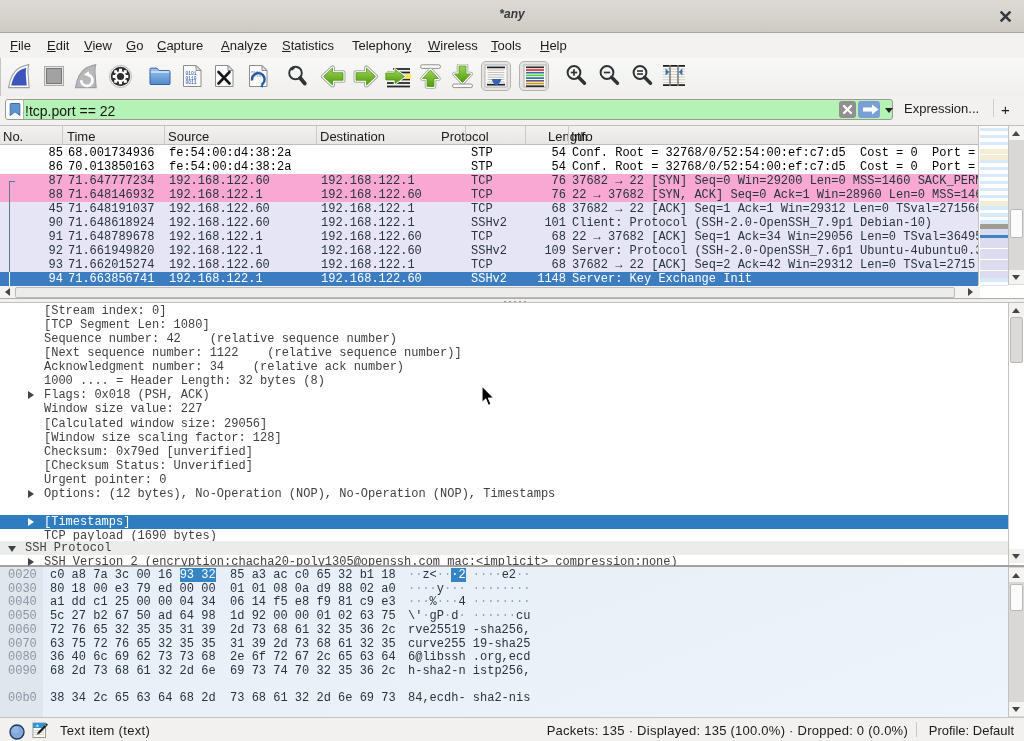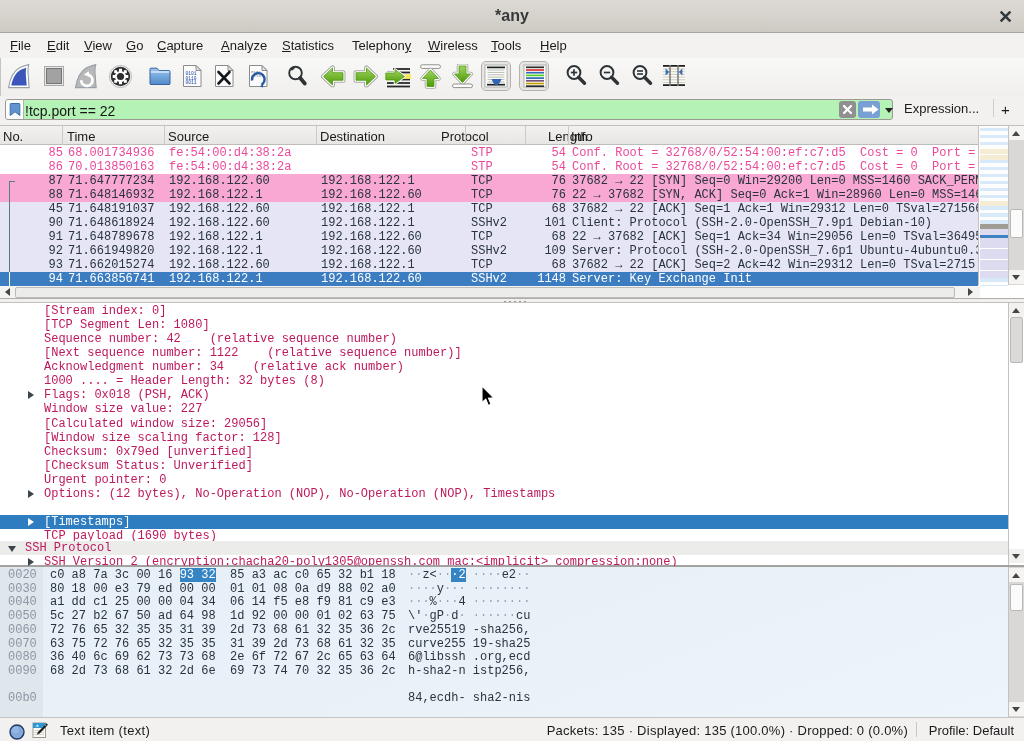--- a/index.html
+++ b/index.html
@@ -5,21 +5,21 @@
 * { margin:0; padding:0; box-sizing:border-box; }
 html,body { width:1024px; height:741px; overflow:hidden; font-family:"Liberation Sans",sans-serif; }
 #win { position:absolute; top:0; left:0; width:1024px; height:741px; background:#f2f1f0; }
 .abs { position:absolute; }
 .mono { font-family:"Liberation Mono",monospace; }
 
 
 #titlebar { top:0; left:0; width:1024px; height:33px;
   background:linear-gradient(#dcd9d4, #d5d1cb 60%, #cdc9c3);
   border-bottom:1px solid #a9a59f; }
-#title { width:100%; text-align:center; top:7px; font-size:16px; font-weight:bold; color:#36383a; }
+#title { width:100%; text-align:center; top:7px; font-size:12px; font-weight:bold; color:#36383a;font-style:italic; }
 #closex { right:11px; top:6px; font-size:18px; font-weight:bold; color:#32373b; }
 
 
 #menubar { top:34px; left:0; width:1024px; height:24px; background:#f3f2f1; font-size:13px; color:#1c1c1c; }
 #menubar span { position:absolute; top:4px; }
 
 
 #toolbar { top:58px; left:0; width:1024px; height:38px; background:linear-gradient(#f8f8f7,#f0efee); }
 .tbsep { top:6px; width:1px; height:24px; background:#c6c4c0; }
 .pressed { top:3px; width:30px; height:30px; background:#e7e5e2; border:1px solid #b5b2ad; border-radius:5px; }
@@ -43,39 +43,39 @@
 #phead .csep { position:absolute; top:0; width:1px; height:19px; background:#cccac7; }
 .prow { left:0; width:978px; height:14px; font-size:12px; line-height:14px; white-space:pre; overflow:hidden; }
 .prow span { position:absolute; top:0; }
 .c-no { left:0; width:63px; text-align:right; }
 .c-time { left:68px; }
 .c-src { left:169px; }
 .c-dst { left:321px; }
 .c-proto { left:471px; }
 .c-len { left:471px; width:95px; text-align:right; }
 .c-info { left:572px; width:406px; overflow:hidden; }
-.r-white { background:#fff; color:#ec4899; }
+.r-white { background:#fff; color:#000000; }
 .r-gray { background:#f9a8d4; color:#28343e; }
 .r-lav { background:#e6e5f6; color:#28343e; }
 .r-sel { background:#3b7dc0; color:#fff; }
 
 
 #minimap { top:0px; left:978px; width:30px; height:158.5px; background:#fcfcfc; border-left:1px solid #c4c2bf; }
 
 #pvs { top:0px; left:1008px; width:16px; height:158.5px; background:#d9d8d7; border-left:1px solid #c4c2bf; }
 
 #phs { top:159.5px; left:0; width:980px; height:13px; background:#f4f3f2; }
 #phs .thumb { position:absolute; left:15px; top:1px; width:940px; height:11px; background:#ececeb; border:1px solid #bdbbb8; border-radius:2px; }
 
 
 #split1 { top:297.5px; left:0; width:1024px; height:5.5px; background:#f1f0ef; border-top:1px solid #b0aeab; border-bottom:1px solid #c2c0bd; }
 
 
 #details { top:303px; left:0; width:1024px; height:263px; background:#fff; border-bottom:1px solid #a5a3a0; }
-.dline { left:0; width:1008px; height:14px; font-size:12px; line-height:14px; white-space:pre; color:#be185d; }
+.dline { left:0; width:1008px; height:14px; font-size:12px; line-height:14px; white-space:pre; color:#404040; }
 .dline span { position:absolute; left:44px; }
 .dsel { background:#2d7dc0; color:#fff; }
 .dgray { background:#ececeb; }
 .tri-r { position:absolute; top:3px; width:0; height:0; border-left:6px solid #3c444c; border-top:4.5px solid transparent; border-bottom:4.5px solid transparent; }
 .tri-d { position:absolute; top:4.5px; width:0; height:0; border-top:6px solid #3c444c; border-left:4.5px solid transparent; border-right:4.5px solid transparent; }
 
 
 #hexpane { top:566px; left:0; width:1024px; height:151px; background:linear-gradient(160deg,#e6eff7,#edf4fa); border-top:1px solid #a3a19e; }
 #hexoffcol { top:0; left:0; width:43px; height:150px; margin-top:0; background:#dfe6ec; }
 .hrow { left:0; width:1008px; height:14px; font-size:12px; line-height:14px; white-space:pre; font-family:"Liberation Mono",monospace; color:#2a333b; }
@@ -423,21 +423,21 @@
   <div id="hexpane" class="abs">
     <div id="hexoffcol" class="abs"></div>
     <div class="hrow abs" style="top:1px"><span class="hoff">0020</span><span class="hhex">c0 a8 7a 3c 00 16 <span class="hsel">93 32</span>  85 a3 ac c0 65 32 b1 18</span><span class="hasc"><span class="hd">··</span>z&lt;<span class="hd">··</span><span class="hsel">·2</span> <span class="hd">····</span>e2<span class="hd">··</span></span></div>
     <div class="hrow abs" style="top:15px"><span class="hoff">0030</span><span class="hhex">80 18 00 e3 79 ed 00 00  01 01 08 0a d9 88 02 a0</span><span class="hasc"><span class="hd">····</span>y<span class="hd">···</span> <span class="hd">········</span></span></div>
     <div class="hrow abs" style="top:28px"><span class="hoff">0040</span><span class="hhex">a1 dd c1 25 00 00 04 34  06 14 f5 e8 f9 81 c9 e3</span><span class="hasc"><span class="hd">···</span>%<span class="hd">···</span>4 <span class="hd">········</span></span></div>
     <div class="hrow abs" style="top:42px"><span class="hoff">0050</span><span class="hhex">5c 27 b2 67 50 ad 64 98  1d 92 00 00 01 02 63 75</span><span class="hasc">\'<span class="hd">·</span>gP<span class="hd">·</span>d<span class="hd">·</span> <span class="hd">······</span>cu</span></div>
     <div class="hrow abs" style="top:56px"><span class="hoff">0060</span><span class="hhex">72 76 65 32 35 35 31 39  2d 73 68 61 32 35 36 2c</span><span class="hasc">rve25519 -sha256,</span></div>
     <div class="hrow abs" style="top:70px"><span class="hoff">0070</span><span class="hhex">63 75 72 76 65 32 35 35  31 39 2d 73 68 61 32 35</span><span class="hasc">curve255 19-sha25</span></div>
     <div class="hrow abs" style="top:83px"><span class="hoff">0080</span><span class="hhex">36 40 6c 69 62 73 73 68  2e 6f 72 67 2c 65 63 64</span><span class="hasc">6@libssh .org,ecd</span></div>
     <div class="hrow abs" style="top:97px"><span class="hoff">0090</span><span class="hhex">68 2d 73 68 61 32 2d 6e  69 73 74 70 32 35 36 2c</span><span class="hasc">h-sha2-n istp256,</span></div>
-    <div class="hrow abs" style="top:124px"><span class="hoff">00b0</span><span class="hasc">84,ecdh- sha2-nis</span></div>
+    <div class="hrow abs" style="top:124px"><span class="hoff">00b0</span><span class="hhex">38 34 2c 65 63 64 68 2d  73 68 61 32 2d 6e 69 73</span><span class="hasc">84,ecdh- sha2-nis</span></div>
     <div id="hvs" class="abs" style="left:1008px; top:0px; width:16px; height:150px; background:#d9d8d7; border-left:1px solid #c4c2bf;">
       <div class="sbbtn" style="top:1px">
           <div class="arr-u" style="top:5px"></div>
         </div>
       <div class="abs" style="left:1px; top:17px; width:13px; height:27px; background:#fbfbfb; border:1px solid #b9b8b6; border-radius:2px;"></div>
       <div class="sbbtn" style="top:135px">
           <div class="arr-d" style="top:5px"></div>
         </div>
     </div>
   </div>

